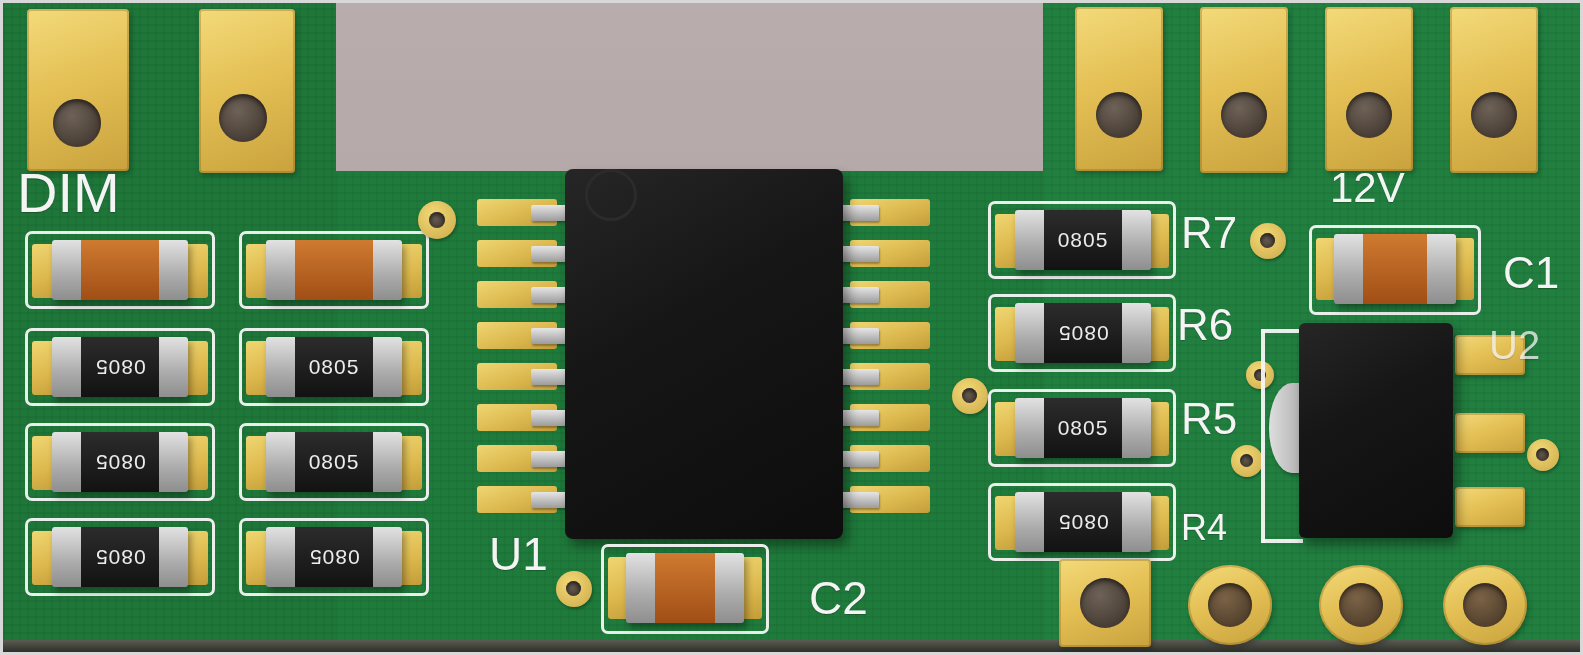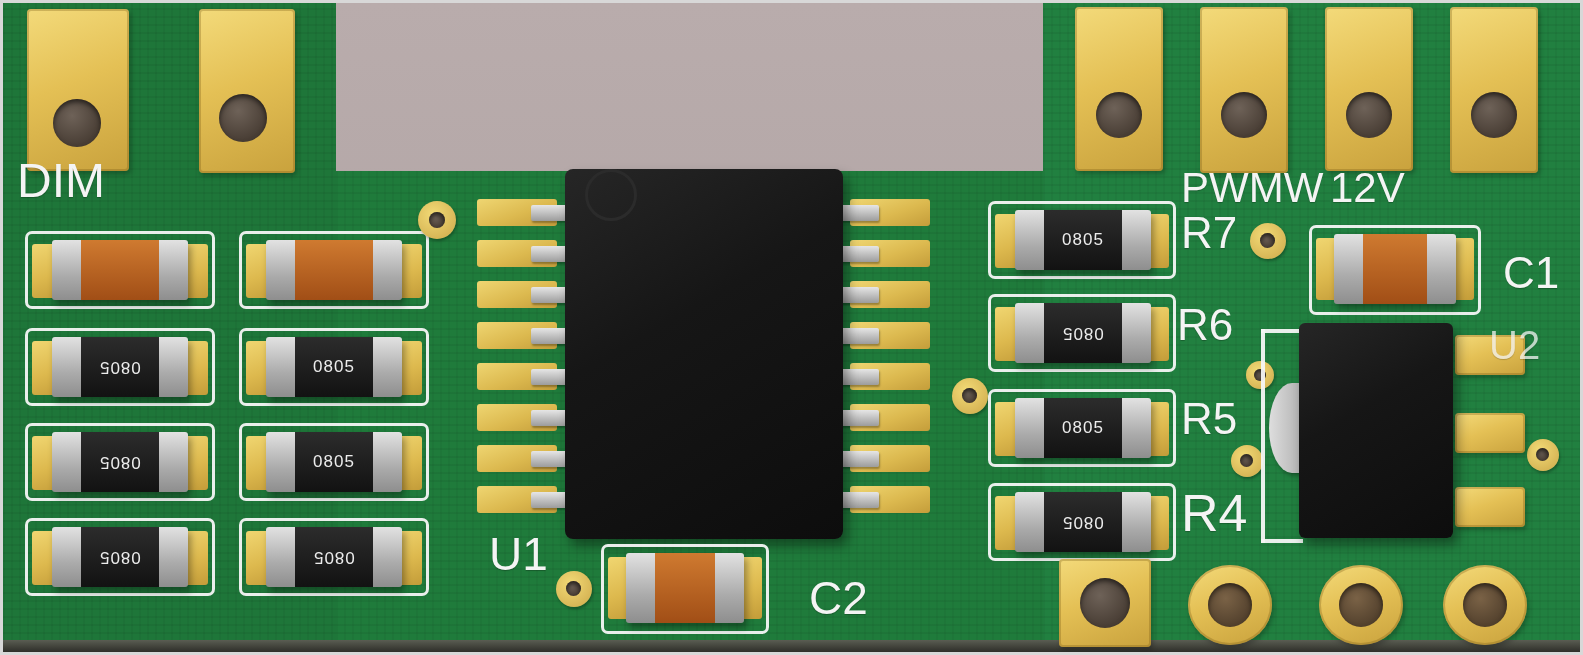--- a/index.html
+++ b/index.html
@@ -53,21 +53,21 @@
   .smd-pad.l { left:4px; } .smd-pad.r { right:4px; }
   .smd-body {
     position:absolute; left:24px; top:6px; width:136px; height:60px;
     display:flex; border-radius:3px; overflow:hidden;
     box-shadow:3px 5px 7px rgba(0,0,0,.35);
   }
   .term { width:29px; background:linear-gradient(180deg,#e2e2e2,#ababab 60%,#8e8e8e); }
   .mid { flex:1; display:flex; align-items:center; justify-content:center; }
   .mid.black  { background:linear-gradient(180deg,#2c2c2c,#121212); }
   .mid.orange { background:linear-gradient(180deg,#cf7a30,#a14e16); }
-  .mid span { color:#ececec; font-size:17px; letter-spacing:1px;text-align:right; }
+  .mid span { color:#ececec; font-size:21px; letter-spacing:1px;text-align:right; }
   .flip .mid span { display:inline-block; transform:rotate(180deg); }
   .silk { position:absolute; color:#f4f4f4; white-space:nowrap; line-height:1; text-shadow:0 1px 1px rgba(0,0,0,.25); }
   .ic-pad {
     position:absolute; width:80px; height:27px; border-radius:3px;
     background:linear-gradient(160deg,#efd672,#dcb94f 55%,#c49d3a);
   }
   .ic-pin {
     position:absolute; width:48px; height:16px; border-radius:2px;
     background:linear-gradient(180deg,#e6e6e6,#9c9c9c);
     box-shadow:1px 2px 2px rgba(0,0,0,.3);
@@ -98,21 +98,21 @@
   <div class="green" id="board-right"></div>
   <div class="board-edge"></div>
 
   <div class="pad" style="left:24px;top:6px;width:102px;height:162px">
     <div class="hole" style="left:26px;top:90px;width:48px;height:48px"></div>
   </div>
   <div class="pad" style="left:196px;top:6px;width:96px;height:164px">
     <div class="hole" style="left:20px;top:85px;width:48px;height:48px"></div>
   </div>
 
-  <div class="silk" style="left:14px;top:154px;font-size:48px">DIM</div>
+  <div class="silk" style="left:14px;top:162px;font-size:56px">DIM</div>
 
   <div class="cmp" style="left:22px;top:228px">
     <div class="smd-pad l"></div>
       <div class="smd-pad r"></div>
     <div class="smd-body">
         <div class="term"></div>
         <div class="mid orange"></div>
         <div class="term"></div>
       </div>
   </div>
@@ -305,35 +305,34 @@
         <div class="term"></div>
         <div class="mid black">
           <span>0805</span>
         </div>
         <div class="term"></div>
       </div>
   </div>
   <div class="silk" style="left:1178px;top:208px;font-size:44px">R7</div>
   <div class="silk" style="left:1174px;top:300px;font-size:44px">R6</div>
   <div class="silk" style="left:1178px;top:394px;font-size:44px">R5</div>
-  <div class="silk" style="left:1178px;top:484px;font-size:52px">R4</div>
+  <div class="silk" style="left:1178px;top:507px;font-size:36px">R4</div>
 
   <div class="pad" style="left:1072px;top:4px;width:88px;height:164px">
     <div class="hole" style="left:21px;top:85px;width:46px;height:46px"></div>
   </div>
   <div class="pad" style="left:1197px;top:4px;width:88px;height:166px">
     <div class="hole" style="left:21px;top:85px;width:46px;height:46px"></div>
   </div>
   <div class="pad" style="left:1322px;top:4px;width:88px;height:164px">
     <div class="hole" style="left:21px;top:85px;width:46px;height:46px"></div>
   </div>
   <div class="pad" style="left:1447px;top:4px;width:88px;height:166px">
     <div class="hole" style="left:21px;top:85px;width:46px;height:46px"></div>
   </div>
-  <div class="silk" style="left:1178px;top:164px;font-size:42px">PWMW</div>
   <div class="silk" style="left:1327px;top:164px;font-size:42px">12V</div>
 
   <div class="cmp" style="left:1306px;top:222px;width:172px;height:90px">
     <div class="smd-pad l" style="height:62px"></div>
       <div class="smd-pad r" style="height:62px"></div>
     <div class="smd-body" style="width:122px;left:22px;height:70px">
         <div class="term"></div>
         <div class="mid orange"></div>
         <div class="term"></div>
       </div>

